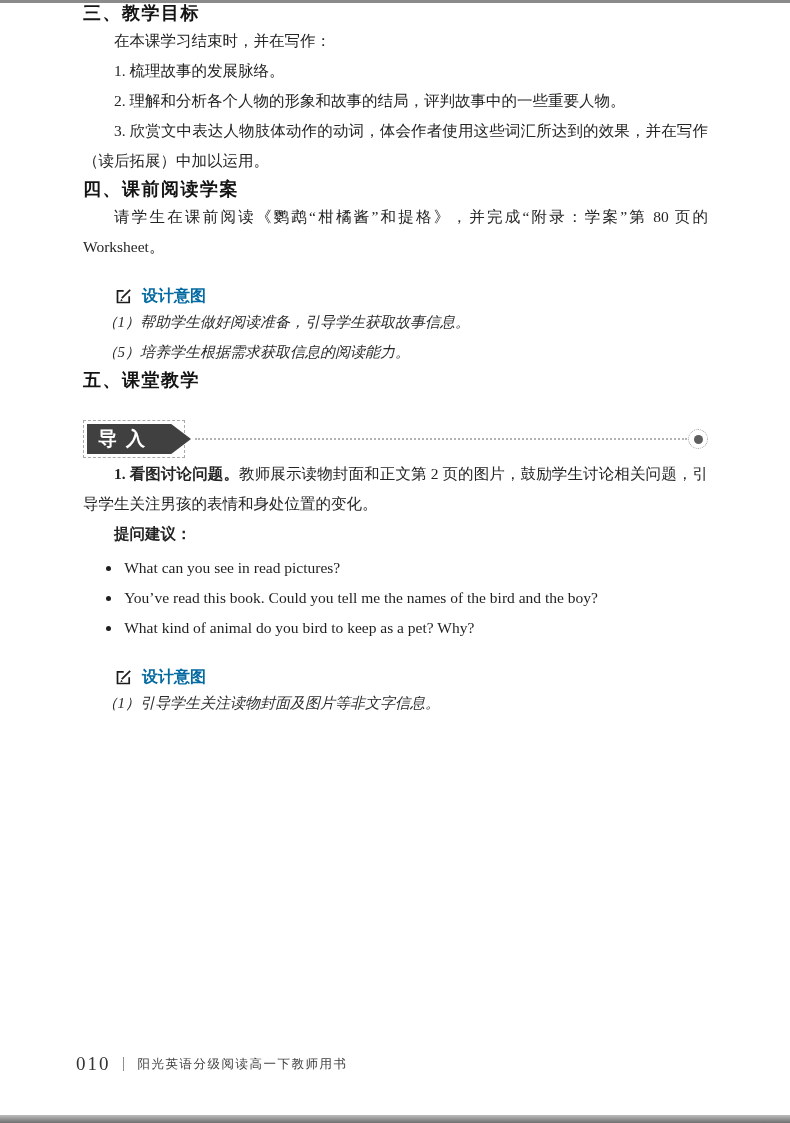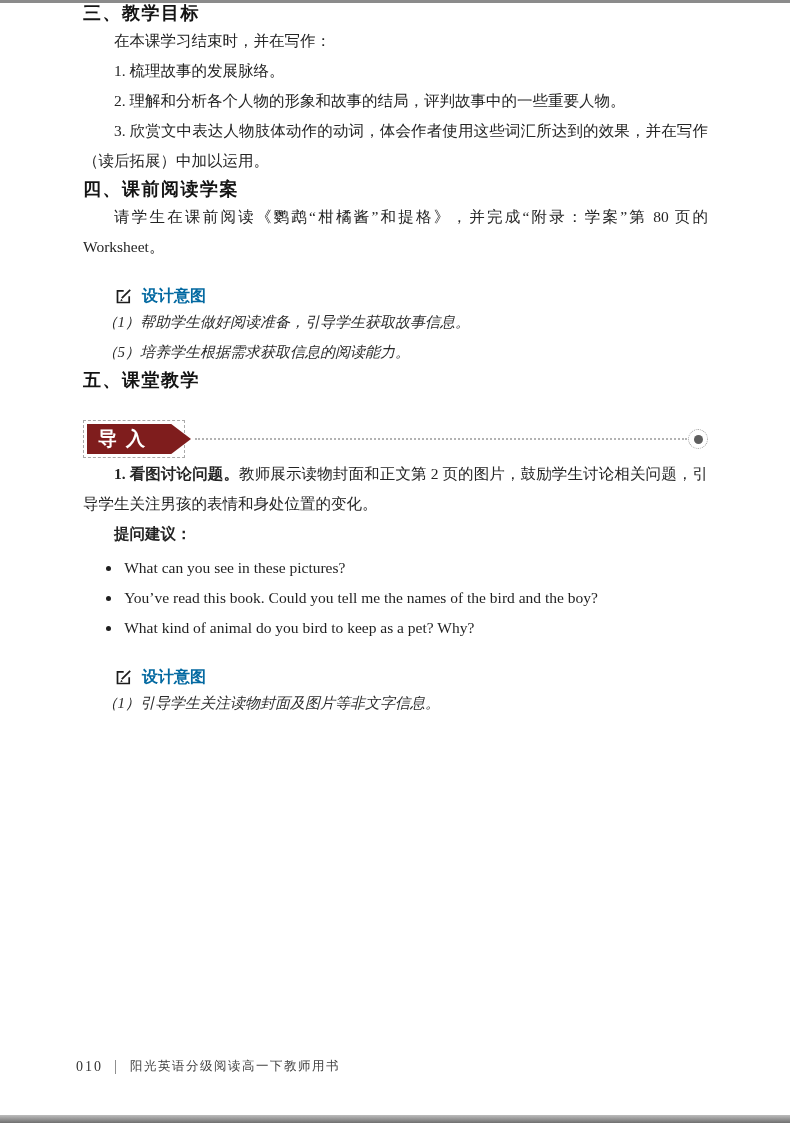--- a/index.html
+++ b/index.html
@@ -67,21 +67,21 @@
   }
   .banner-box{
     position:relative;
     width:100px;height:36px;
     border:1px dashed #a9a9a9;
     flex:0 0 auto;
   }
   .banner-arrow{
     position:absolute;left:3px;top:3px;
     width:104px;height:30px;
-    background:#7f1d1d;
+    background:#404040;
     clip-path:polygon(0 0,81% 0,100% 50%,81% 100%,0 100%);
     display:flex;align-items:center;
     color:#ffffff;
     font-family:"Liberation Sans","DejaVu Sans",sans-serif;
     font-weight:bold;
     font-size:19px;
     letter-spacing:9px;
     padding-left:11px;
     box-sizing:border-box;
   }
@@ -121,21 +121,21 @@
   }
 
   
   .footer{
     position:absolute;
     left:76px;bottom:48px;
     display:flex;align-items:center;
     color:#3c3c3c;
   }
   .footer .pageno{
-    font-size:14px;letter-spacing:2px;color:#333;
+    font-size:19px;letter-spacing:2px;color:#333;
   }
   .footer .divider{
     width:1px;height:14px;background:#8f8f8f;
     margin:0 14px 0 12px;
   }
   .footer .booktitle{
     font-size:12.5px;letter-spacing:1.5px;color:#3f3f3f;
   }
 </style>
 </head>
@@ -180,21 +180,21 @@
       <div class="banner-end">
         <div class="dot"></div>
       </div>
     </div>
 
     <p class="body-par step-par"><span class="step-bold">1. 看图讨论问题。</span><span>教师展示读物封面和正文第 2 页的图片，鼓励学生讨论相关问题，引导学生关注男孩的表情和身处位置的变化。</span></p>
 
     <p class="body-par q-label">提问建议：</p>
 
     <ul class="q-list">
-      <li>What can you see in these pictures?</li>
+      <li>What can you see in read pictures?</li>
       <li>You’ve read this book. Could you tell me the names of the bird and the boy?</li>
       <li>What kind of animal do you bird to keep as a pet? Why?</li>
     </ul>
 
     <div class="design-intent">
       <div class="di-head">
         <svg class="di-icon" viewBox="0 0 17 17" fill="none">
           <path d="M14.2 8.2v6.3H2.5V2.8h6.2" stroke="#1c1c1c" stroke-width="1.7"></path>
           <path d="M6.8 10.2 L15.2 1.8" stroke="#1c1c1c" stroke-width="1.7"></path>
           <path d="M6.2 10.8 l1.6 1.6 -2.4 0.8z" fill="#1c1c1c"></path>

